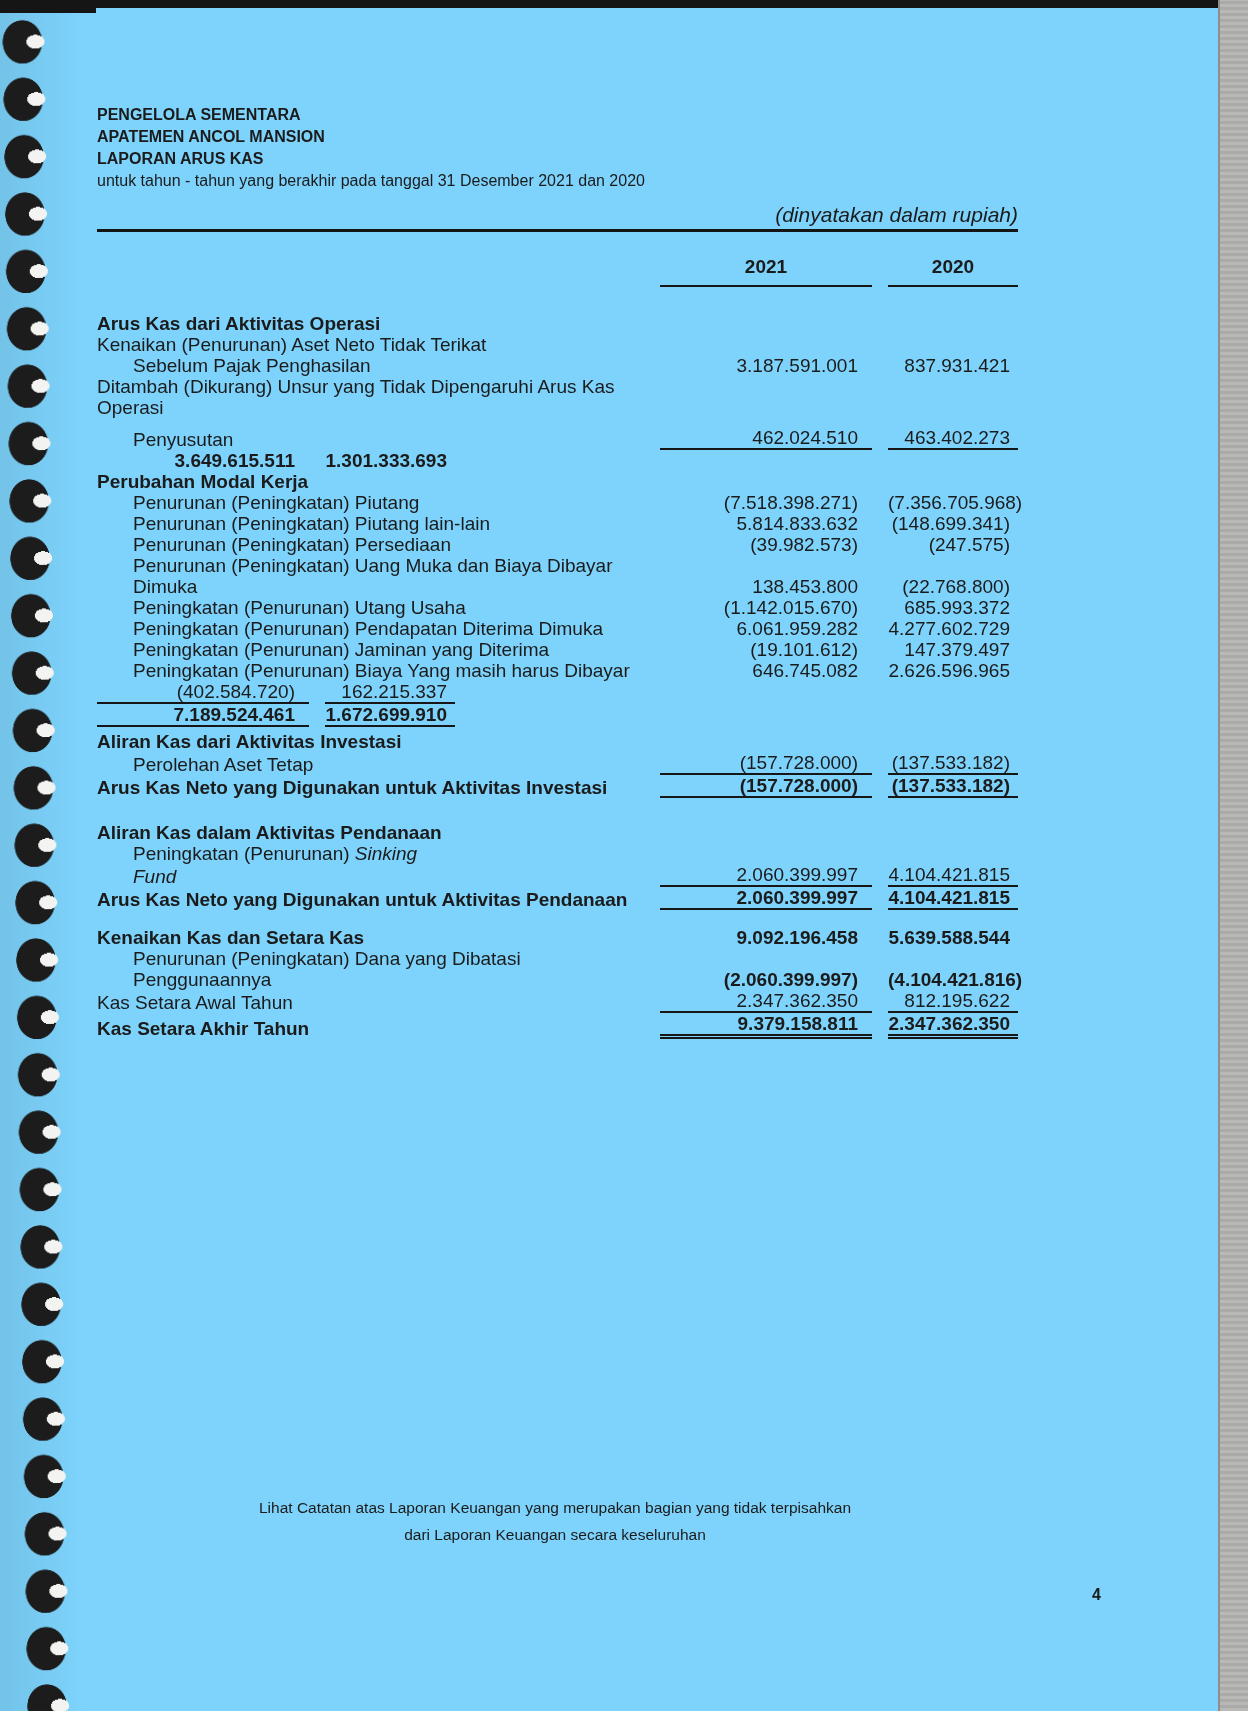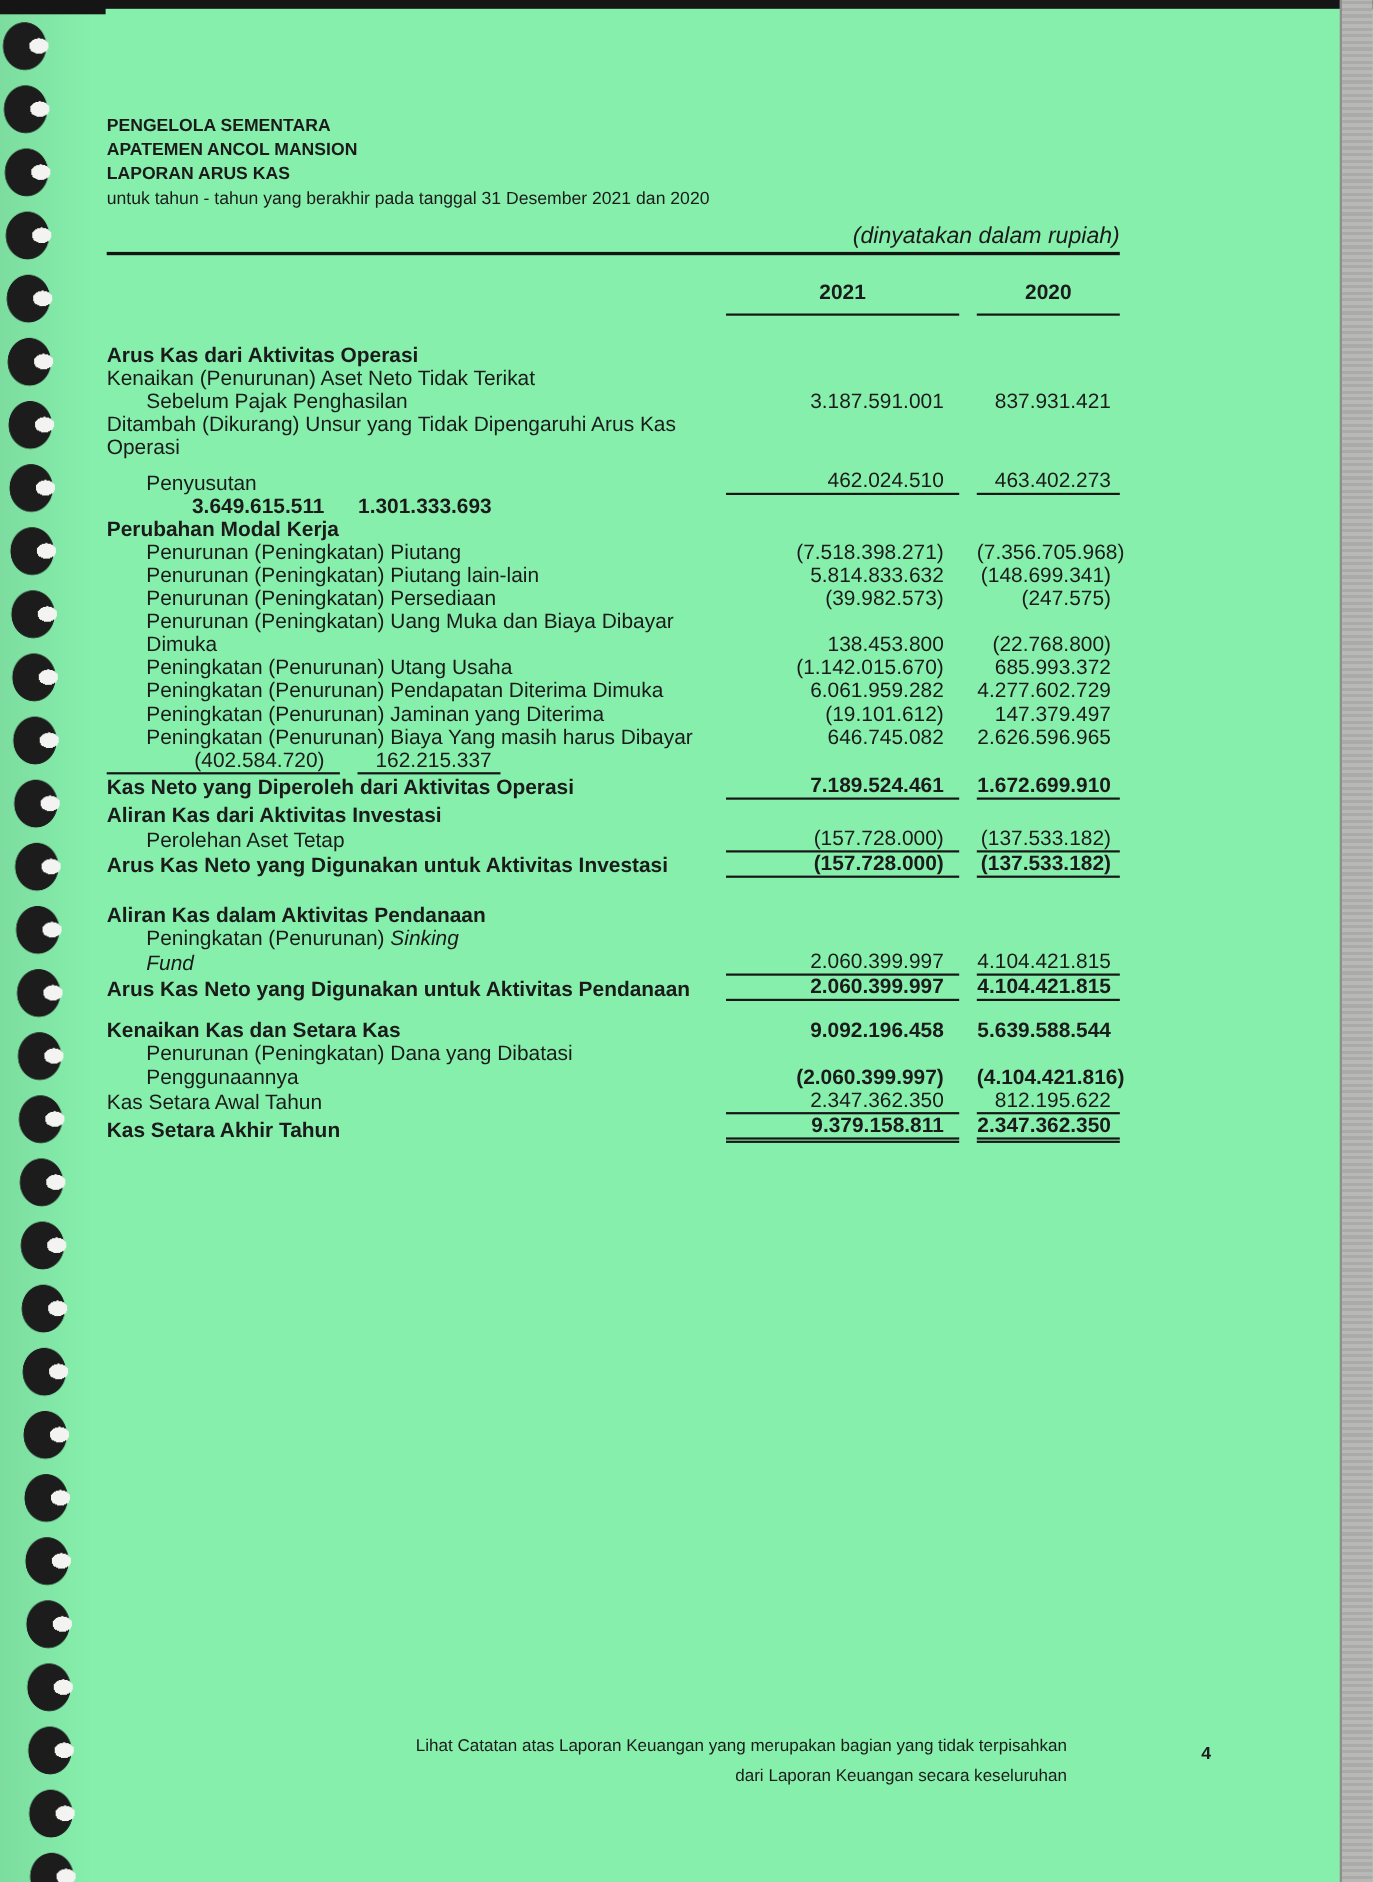--- a/index.html
+++ b/index.html
@@ -1,17 +1,17 @@
 <!DOCTYPE html>
 <html><head>
 <meta charset="utf-8">
 <style>
   html,body{margin:0;padding:0;}
   body{background:#b0b0ae;font-family:"Liberation Sans",sans-serif;}
-  .page{position:relative;width:1248px;height:1711px;background:#86efac;overflow:hidden;color:#1b1b1b;}
+  .page{position:relative;width:1248px;height:1711px;background:#7dd3fc;overflow:hidden;color:#1b1b1b;}
 
   
   .scan-top{position:absolute;top:0;left:0;width:100%;height:8px;background:#151515;}
   .scan-top-left{position:absolute;top:0;left:0;width:96px;height:13px;background:#151515;}
   .edge-left{position:absolute;top:0;left:0;width:84px;height:100%;background:linear-gradient(90deg,rgba(0,0,0,.08),rgba(0,0,0,0));}
   .edge-right{position:absolute;top:0;right:0;width:30px;height:100%;box-sizing:border-box;
     background:#b3b3b1;border-left:2px solid #8e8e8c;
     background-image:repeating-linear-gradient(0deg,rgba(255,255,255,.07) 0 3px,rgba(0,0,0,.05) 3px 6px);}
   .binding{position:absolute;left:-10px;top:14px;width:80px;height:1720px;
     transform:rotate(-0.85deg);transform-origin:30px 0;
@@ -37,21 +37,21 @@
   .bold{font-weight:bold;}
   .bold-vals .v{font-weight:bold;}
   .u-s .v{border-bottom:2px solid #161616;}
   .u-d .v{border-bottom:5px double #161616;}
   .t-i{font-style:italic;}
 
   .colhead{margin-top:24px;}
   .colhead .v{font-weight:bold;text-align:center;padding-right:0;padding-bottom:8px;border-bottom:2px solid #161616;}
   #rows{margin-top:26px;}
 
-  .footer{position:absolute;left:140px;top:1574px;width:830px;text-align:right;font-size:15.5px;line-height:27px;}
+  .footer{position:absolute;left:140px;top:1494px;width:830px;text-align:center;font-size:15.5px;line-height:27px;}
   .pageno{position:absolute;left:1092px;top:1586px;font-size:16px;font-weight:bold;}
 </style>
 </head>
 <body>
 
 <div class="page">
   <div class="edge-left"></div>
   <div class="binding"></div>
   <div class="scan-top"></div>
   <div class="scan-top-left"></div>
@@ -164,21 +164,20 @@
     <div class="v v1">646.745.082</div>
     <div class="sp"></div>
     <div class="v v2">2.626.596.965</div>
   </div>
         <div class="row u-s ind">
     <div class="v v1">(402.584.720)</div>
     <div class="sp"></div>
     <div class="v v2">162.215.337</div>
   </div>
         <div class="row u-s bold">
-    <div class="lbl"><span class="t-n">Kas Neto yang Diperoleh dari Aktivitas Operasi</span><span class="t-i"></span></div>
     <div class="v v1">7.189.524.461</div>
     <div class="sp"></div>
     <div class="v v2">1.672.699.910</div>
   </div>
         <div class="row bold" style="margin-top: 4px; align-items: flex-end;">
     <div class="lbl"><span class="t-n">Aliran Kas dari Aktivitas Investasi</span><span class="t-i"></span></div>
     <div class="v v1"></div>
     <div class="sp"></div>
     <div class="v v2"></div>
   </div>

